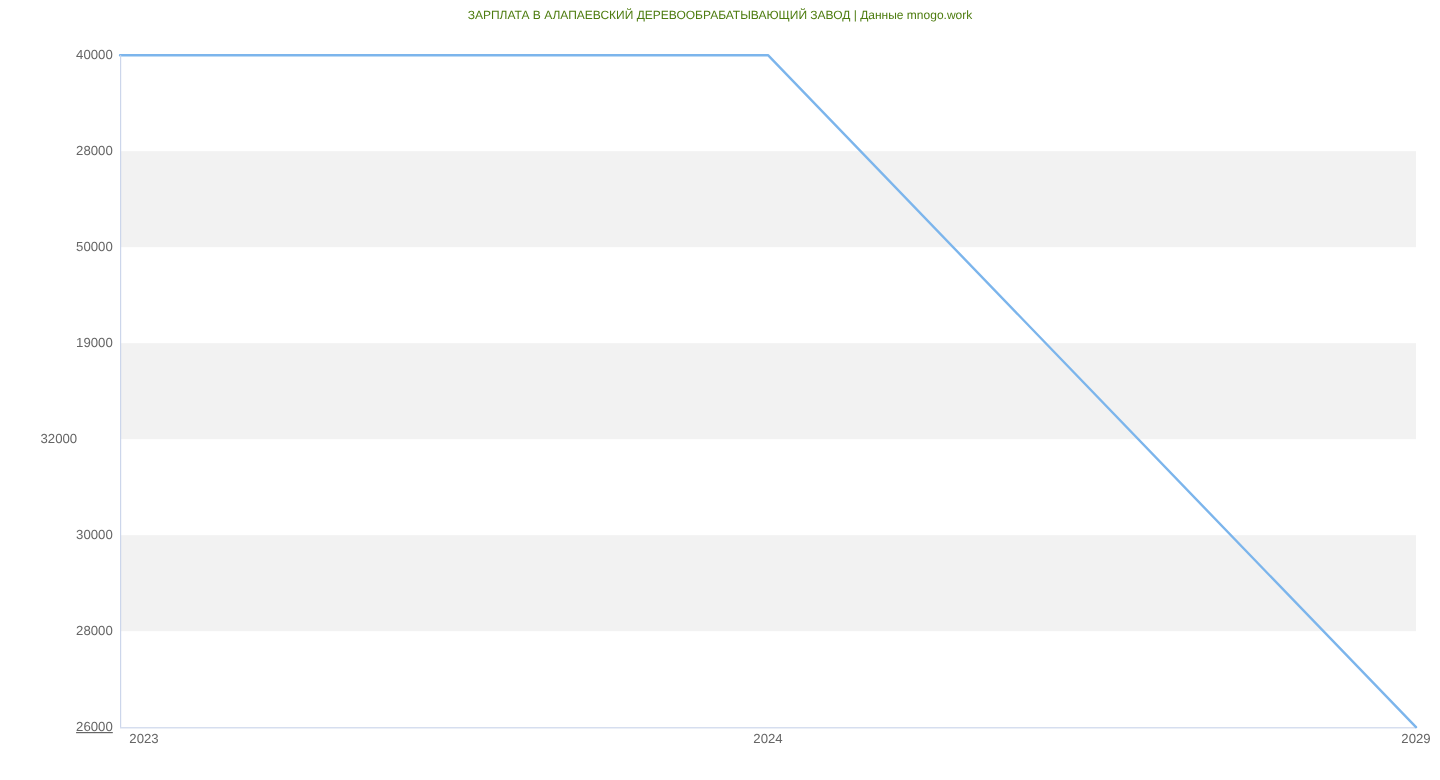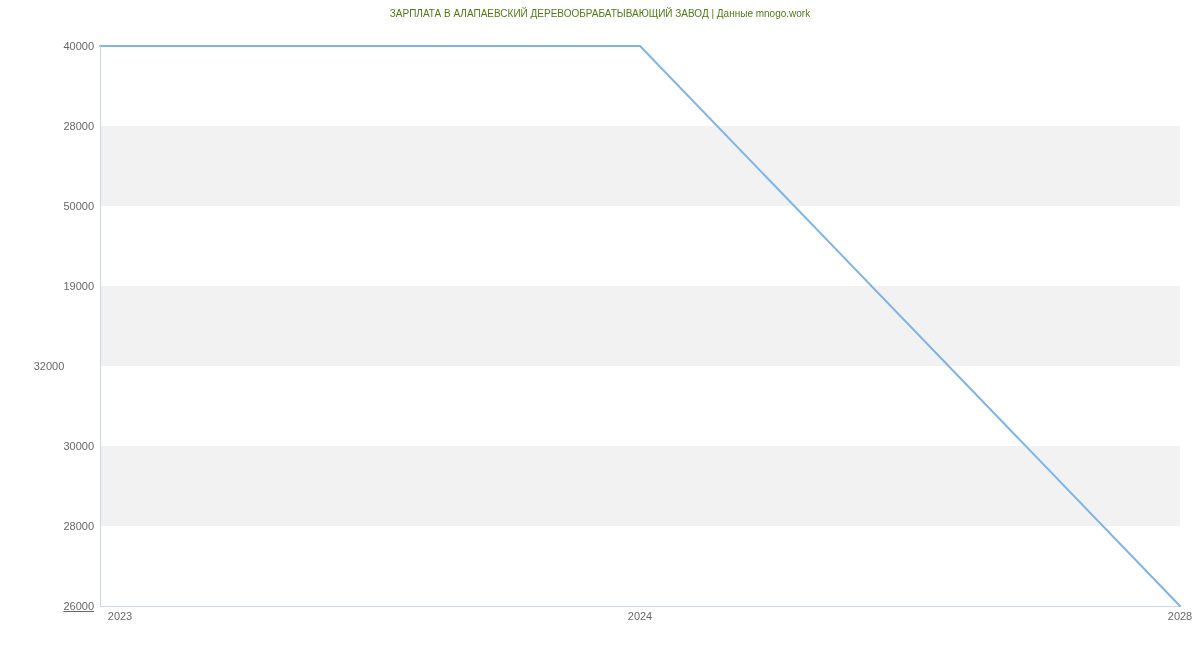--- a/index.html
+++ b/index.html
@@ -102,14 +102,14 @@
 <div class="y-tick" style="top: 606px; text-decoration: underline;">26000</div>
     <div class="y-tick" style="top: 526px;">28000</div>
     <div class="y-tick" style="top: 446px;">30000</div>
     <div class="y-tick" style="top: 366px; text-align: center;">32000</div>
     <div class="y-tick" style="top: 286px;">19000</div>
     <div class="y-tick" style="top: 206px;">50000</div>
     <div class="y-tick" style="top: 126px;">28000</div>
     <div class="y-tick" style="top: 46px;">40000</div>
     <div class="x-tick" style="left: 100px; margin-left: 20px;">2023</div>
     <div class="x-tick" style="left: 640px;">2024</div>
-    <div class="x-tick" style="left: 1180px;">2028</div>
+    <div class="x-tick" style="left: 1180px;">2029</div>
   </div>
 
 </body></html>

